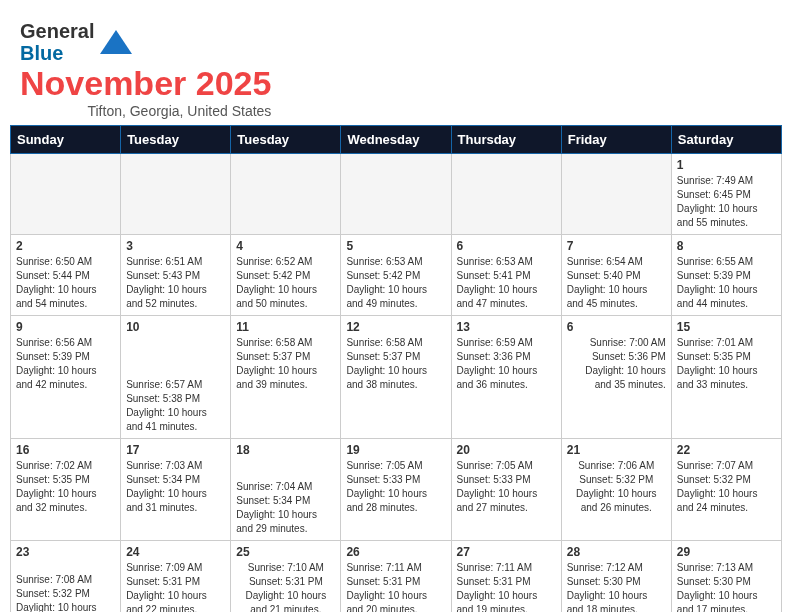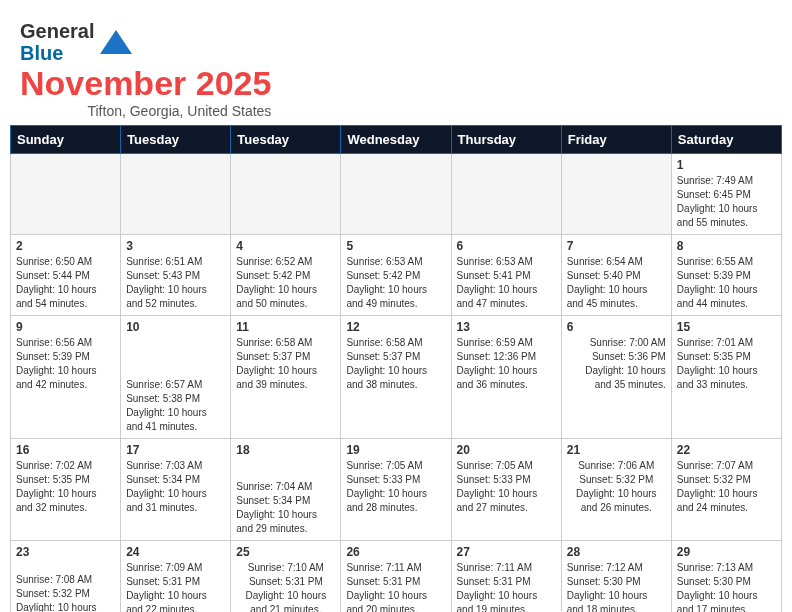--- a/index.html
+++ b/index.html
@@ -199,21 +199,21 @@
         <td>
           <span class="day-number">12</span>
           <div class="day-info" style="white-space: pre-line;">Sunrise: 6:58 AM
 Sunset: 5:37 PM
 Daylight: 10 hours
 and 38 minutes.</div>
         </td>
         <td>
           <span class="day-number">13</span>
           <div class="day-info" style="white-space: pre-line;">Sunrise: 6:59 AM
-Sunset: 12:36 PM
+Sunset: 3:36 PM
 Daylight: 10 hours
 and 36 minutes.</div>
         </td>
         <td>
           <span class="day-number">6</span>
           <div class="day-info" style="white-space: pre-line; text-align: right;">Sunrise: 7:00 AM
 Sunset: 5:36 PM
 Daylight: 10 hours
 and 35 minutes.</div>
         </td>

